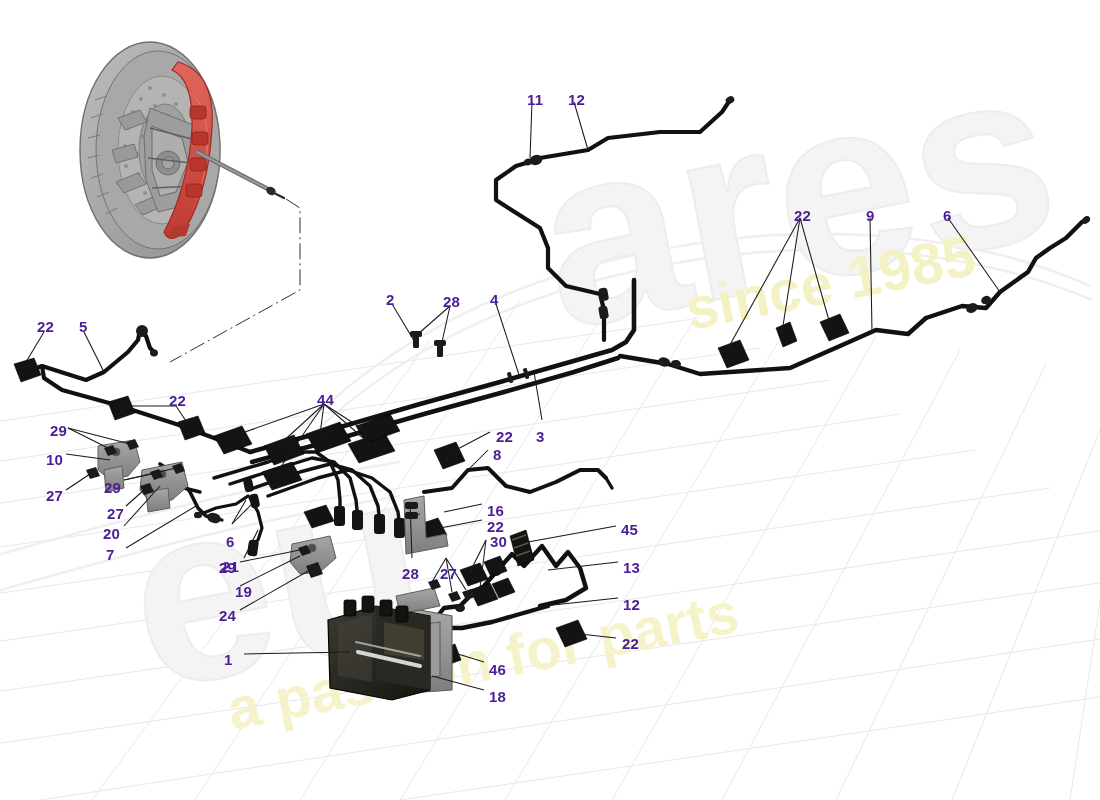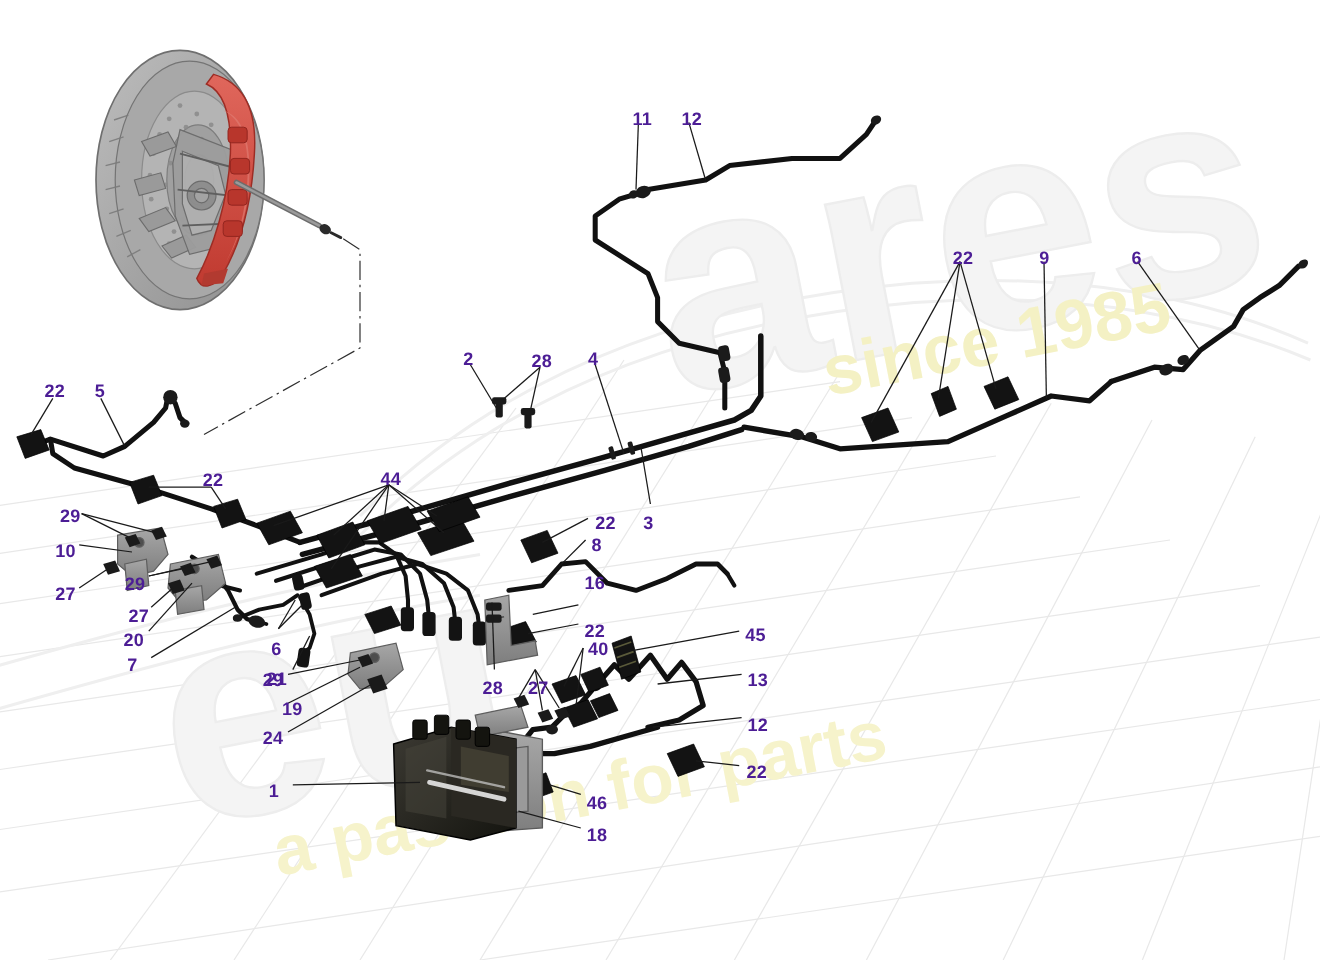--- a/index.html
+++ b/index.html
@@ -450,25 +450,25 @@
 <div class="lbl" style="left:226px;top:533px">6</div>
 <div class="lbl" style="left:106px;top:546px">7</div>
 <div class="lbl" style="left:493px;top:446px">8</div>
 <div class="lbl" style="left:866px;top:207px">9</div>
 <div class="lbl" style="left:943px;top:207px">6</div>
 <div class="lbl" style="left:527px;top:91px">11</div>
 <div class="lbl" style="left:568px;top:91px">12</div>
 <div class="lbl" style="left:623px;top:559px">13</div>
 <div class="lbl" style="left:623px;top:596px">12</div>
 <div class="lbl" style="left:489px;top:688px">18</div>
-<div class="lbl" style="left:487px;top:478px">16</div>
+<div class="lbl" style="left:487px;top:502px">16</div>
 <div class="lbl" style="left:46px;top:451px">10</div>
 <div class="lbl" style="left:103px;top:525px">20</div>
 <div class="lbl" style="left:235px;top:583px">19</div>
-<div class="lbl" style="left:490px;top:533px">40</div>
+<div class="lbl" style="left:490px;top:533px">30</div>
 <div class="lbl" style="left:222px;top:558px">21</div>
 <div class="lbl" style="left:37px;top:318px">22</div>
 <div class="lbl" style="left:169px;top:392px">22</div>
 <div class="lbl" style="left:496px;top:428px">22</div>
 <div class="lbl" style="left:794px;top:207px">22</div>
 <div class="lbl" style="left:487px;top:518px">22</div>
 <div class="lbl" style="left:622px;top:635px">22</div>
 <div class="lbl" style="left:317px;top:391px">44</div>
 <div class="lbl" style="left:219px;top:607px">24</div>
 <div class="lbl" style="left:621px;top:521px">45</div>

